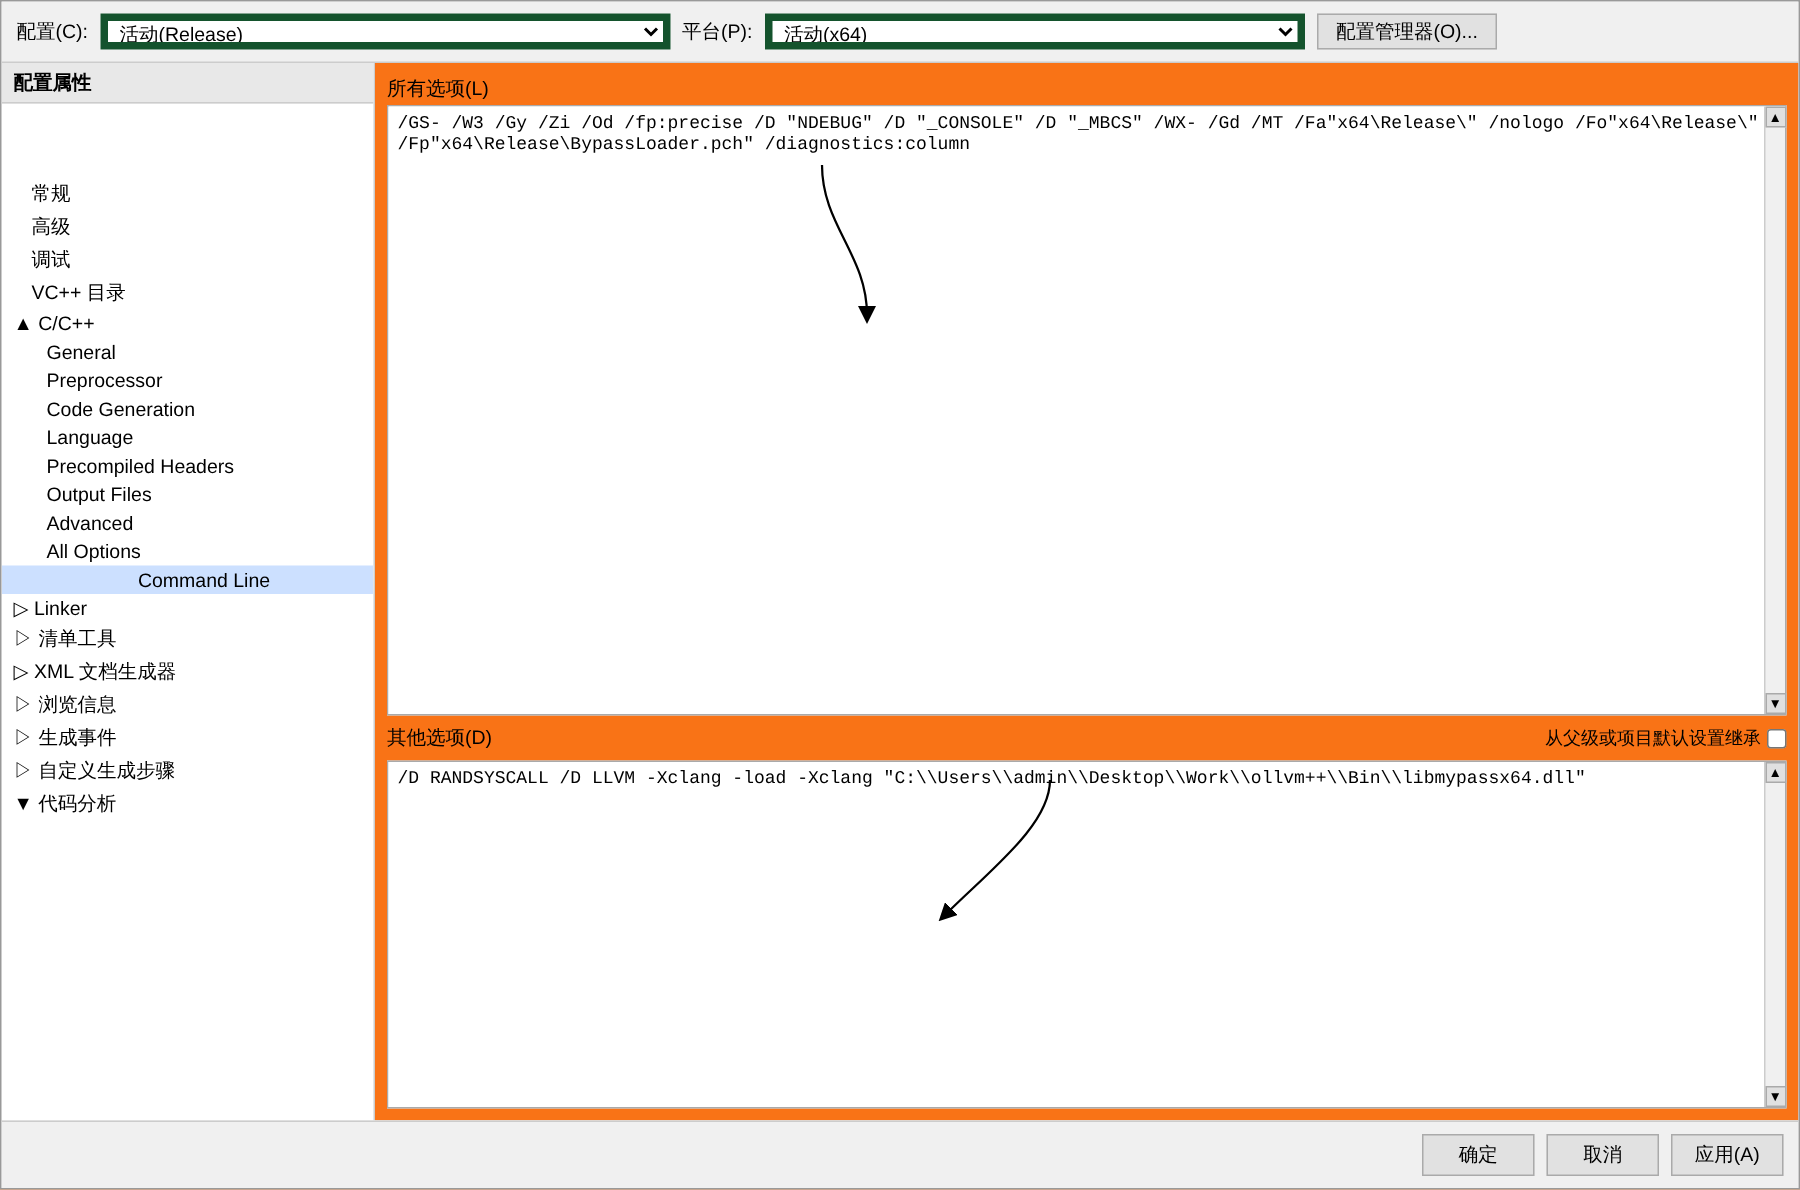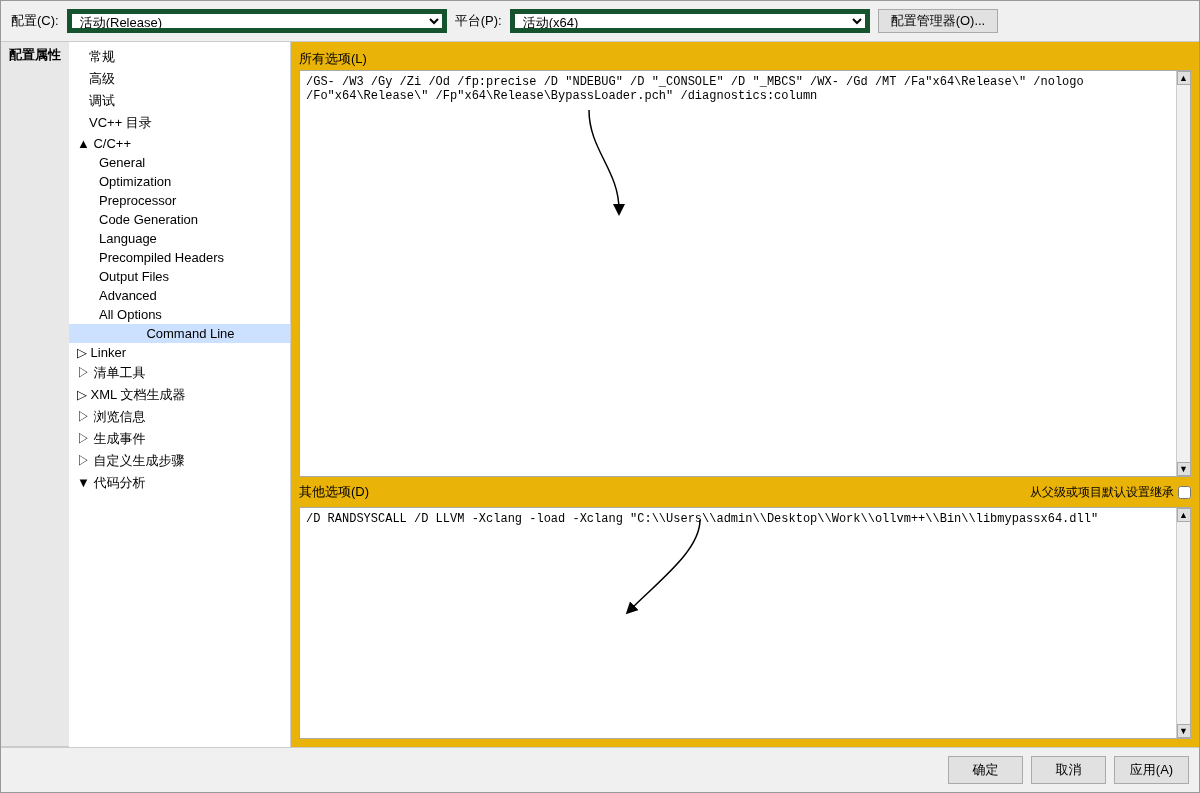--- a/index.html
+++ b/index.html
@@ -50,27 +50,28 @@
 
     
     .main-content {
       display: flex;
       flex: 1;
       overflow: hidden;
     }
 
     
     .left-panel {
-      width: 290px;
+      width: 249px;
       background: white;
       border-right: 1px solid #ccc;
       display: flex;
-      flex-direction: row;
+      flex-direction: column;
       overflow: hidden;
       flex-shrink: 0;
+      gap: 45px;
     }
     .left-panel-header {
       background: #e8e8e8;
       padding: 4px 8px;
       font-size: 13px;
       font-weight: bold;
       border-bottom: 1px solid #ccc;
     }
     .tree-area {
       flex: 1;
@@ -92,21 +93,21 @@
       padding-left: 8px;
     }
     .tree-item.child { padding-left: 30px; }
     .tree-item.child2 { padding-left: 20px; }
 
     
     .right-panel {
       flex: 1;
       display: flex;
       flex-direction: column;
-      background: #eab308;
+      background: #f97316;
       overflow: hidden;
       padding: 8px;
       gap: 6px;
     }
 
     .section-label {
       font-size: 13px;
       color: #000;
       margin-bottom: 2px;
     }
@@ -221,21 +222,20 @@
     <div class="left-panel-header">
       <span>配置属性</span>
     </div>
     <div class="tree-area" id="tree-area">
     <div class="tree-item child2">常规</div>
         <div class="tree-item child2">高级</div>
         <div class="tree-item child2">调试</div>
         <div class="tree-item child2">VC++ 目录</div>
         <div class="tree-item group">▲ C/C++</div>
         <div class="tree-item child">General</div>
-        <div class="tree-item child">Optimization</div>
         <div class="tree-item child">Preprocessor</div>
         <div class="tree-item child">Code Generation</div>
         <div class="tree-item child">Language</div>
         <div class="tree-item child">Precompiled Headers</div>
         <div class="tree-item child">Output Files</div>
         <div class="tree-item child">Advanced</div>
         <div class="tree-item child">All Options</div>
         <div class="tree-item child selected">Command Line</div>
         <div class="tree-item group">▷ Linker</div>
         <div class="tree-item group">▷ 清单工具</div>

